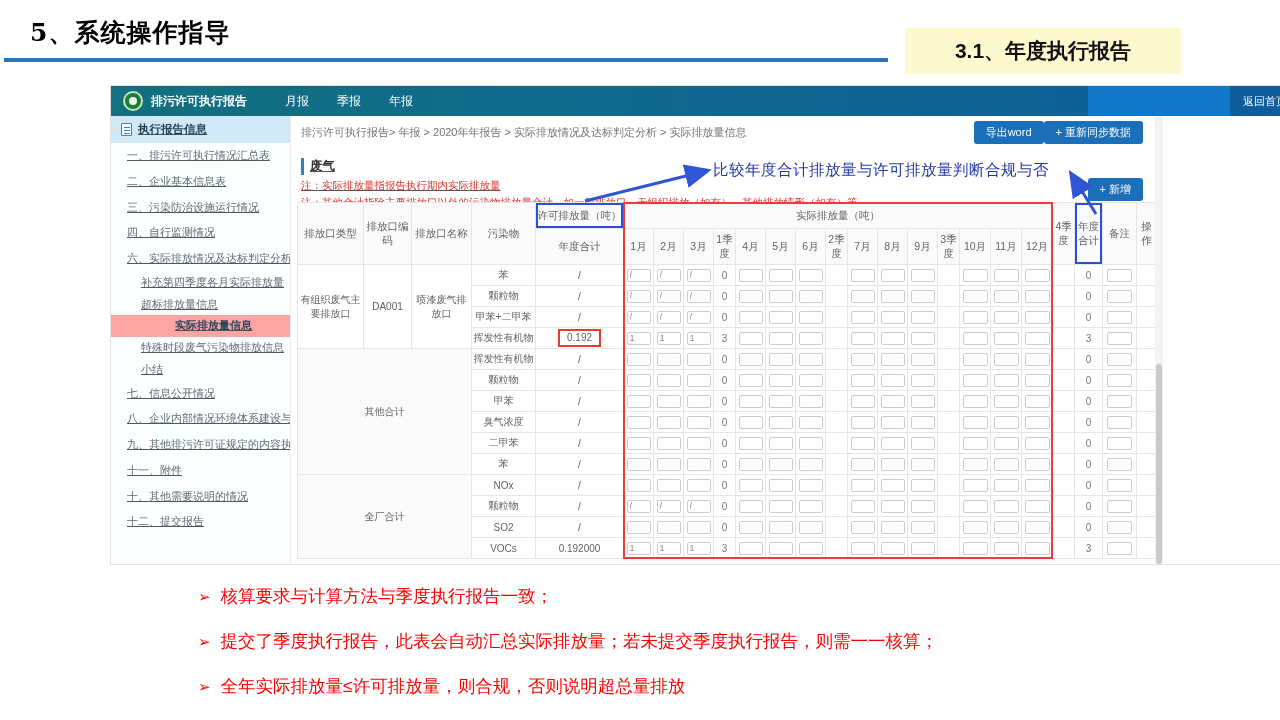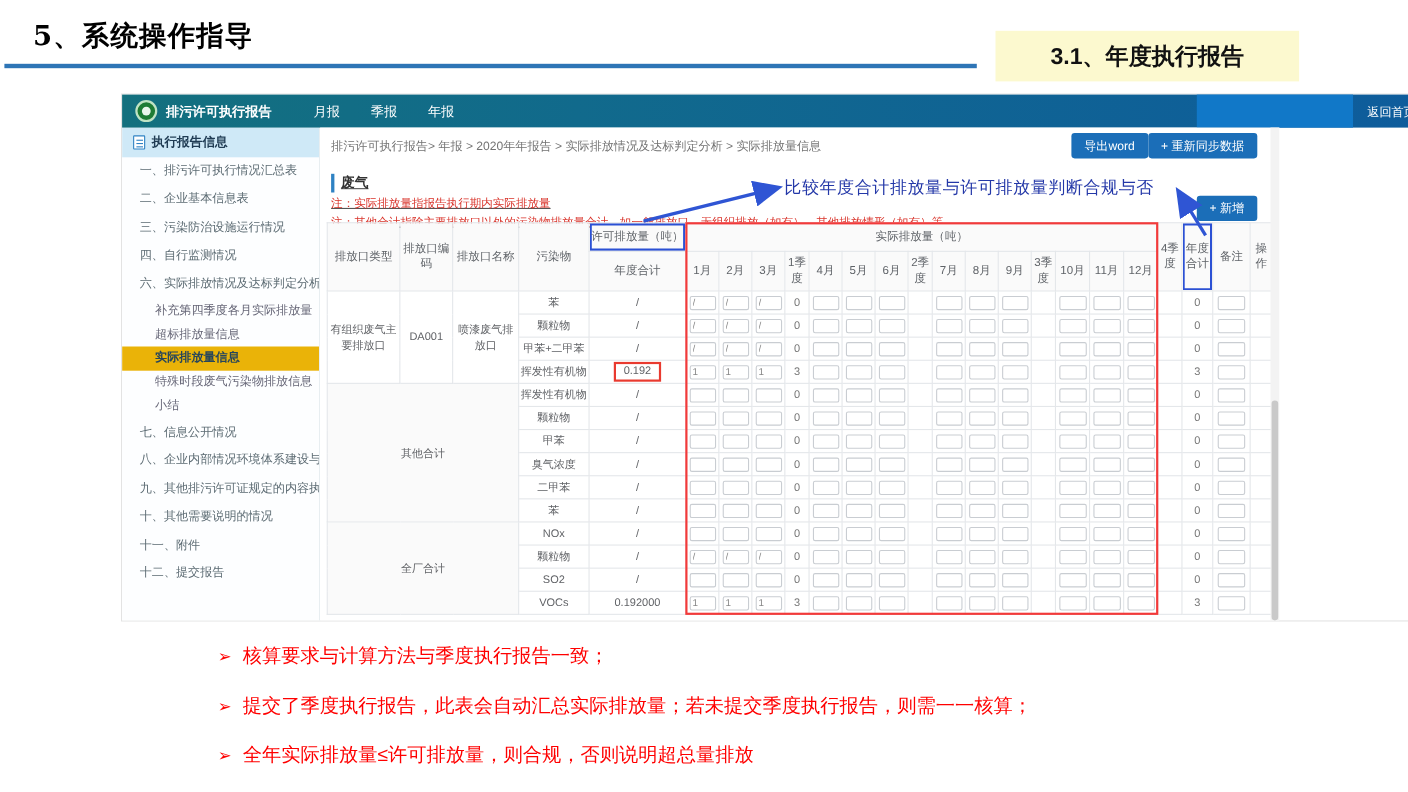--- a/index.html
+++ b/index.html
@@ -24,31 +24,31 @@
     border-radius:50%; background:#eaf6ec; }
   .app-title { font-weight:bold; font-size:12px; margin-right:38px; }
   .app-menu { display:flex; gap:28px; font-size:12px; }
   .app-menu span { cursor:pointer; }
   .masked { position:absolute; right:65px; top:0; width:142px; height:30px; background:#1178c8; }
   .home-link { position:absolute; right:8px; top:8px; font-size:11px; color:#fff; cursor:pointer; }
 
   .app-body { display:flex; height:448px; }
 
   
-  .sidebar { width:180px; border-right:1px solid #e8eef1; background:#fdfeff; overflow:hidden; }
+  .sidebar { width:180px; border-right:1px solid #e8eef1; background:#fdfeff; overflow:hidden;text-decoration:underline; }
   .sb-head { background:#cfe9f7; color:#1f3b53; font-weight:bold; padding:6px 10px; font-size:11.5px;
     display:flex; align-items:center; gap:6px; }
   .doc-icon { display:inline-block; width:11px; height:13px; background:#fff; border:1px solid #2f82c3;
     border-radius:1px; position:relative; }
   .doc-icon::after { content:""; position:absolute; left:2px; top:3px; width:6px; height:1px;
     background:#2f82c3; box-shadow:0 3px 0 #2f82c3, 0 6px 0 #2f82c3; }
   .sb-item { padding:6px 6px 6px 16px; color:#5c6b73; font-size:11px; line-height:1.25;
     cursor:pointer; white-space:nowrap; overflow:hidden; }
   .sb-item.sub { padding:4px 4px 4px 30px; color:#667; }
-  .sb-item.selected { background:#eab308; color:#26455c; font-weight:bold; }
+  .sb-item.selected { background:#fca5a5; color:#26455c; font-weight:bold;text-align:center; }
 
   
   .main { position:relative; width:872px; background:#fff; }
   .crumb-row { padding:9px 10px 6px 10px; font-size:11px; color:#737373; }
   .btns-top { position:absolute; right:20px; top:5px; display:flex; }
   .btn { background:#1b6eb8; color:#fff; border:none; border-radius:3px; font-size:11px;
     padding:4px 12px; cursor:pointer; white-space:nowrap; }
   .section-head { position:absolute; left:10px; top:42px;text-decoration:underline; }
   .sec-title { border-left:3px solid #2f82c3; padding-left:6px; font-weight:bold; font-size:12.5px; color:#333; }
   .note { font-size:10.5px; color:#d9342b; margin-top:3px; line-height:1.35; }
@@ -121,22 +121,22 @@
           <div class="sb-item">四、自行监测情况</div>
           <div class="sb-item">六、实际排放情况及达标判定分析</div>
           <div class="sb-item sub">补充第四季度各月实际排放量</div>
           <div class="sb-item sub">超标排放量信息</div>
           <div class="sb-item sub selected">实际排放量信息</div>
           <div class="sb-item sub">特殊时段废气污染物排放信息</div>
           <div class="sb-item sub">小结</div>
           <div class="sb-item">七、信息公开情况</div>
           <div class="sb-item">八、企业内部情况环境体系建设与运行情况</div>
           <div class="sb-item">九、其他排污许可证规定的内容执行情况</div>
+          <div class="sb-item">十一、附件</div>
           <div class="sb-item">十、其他需要说明的情况</div>
-          <div class="sb-item">十一、附件</div>
           <div class="sb-item">十二、提交报告</div>
         </nav>
     </div>
 
     <div class="main">
       <div class="crumb-row">排污许可执行报告&gt; 年报 &gt; 2020年年报告 &gt; 实际排放情况及达标判定分析 &gt; 实际排放量信息</div>
       <div class="btns-top">
         <button class="btn">导出word</button>
         <button class="btn">+ 重新同步数据</button>
       </div>

